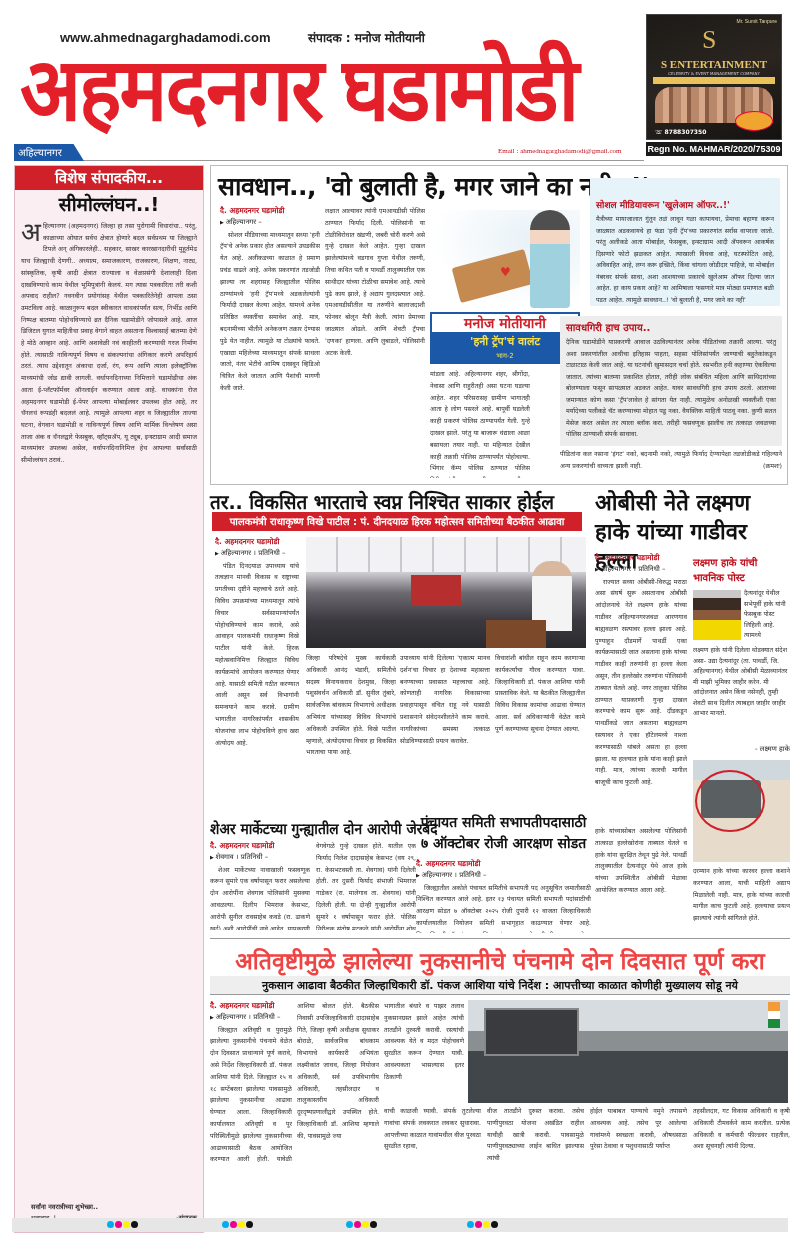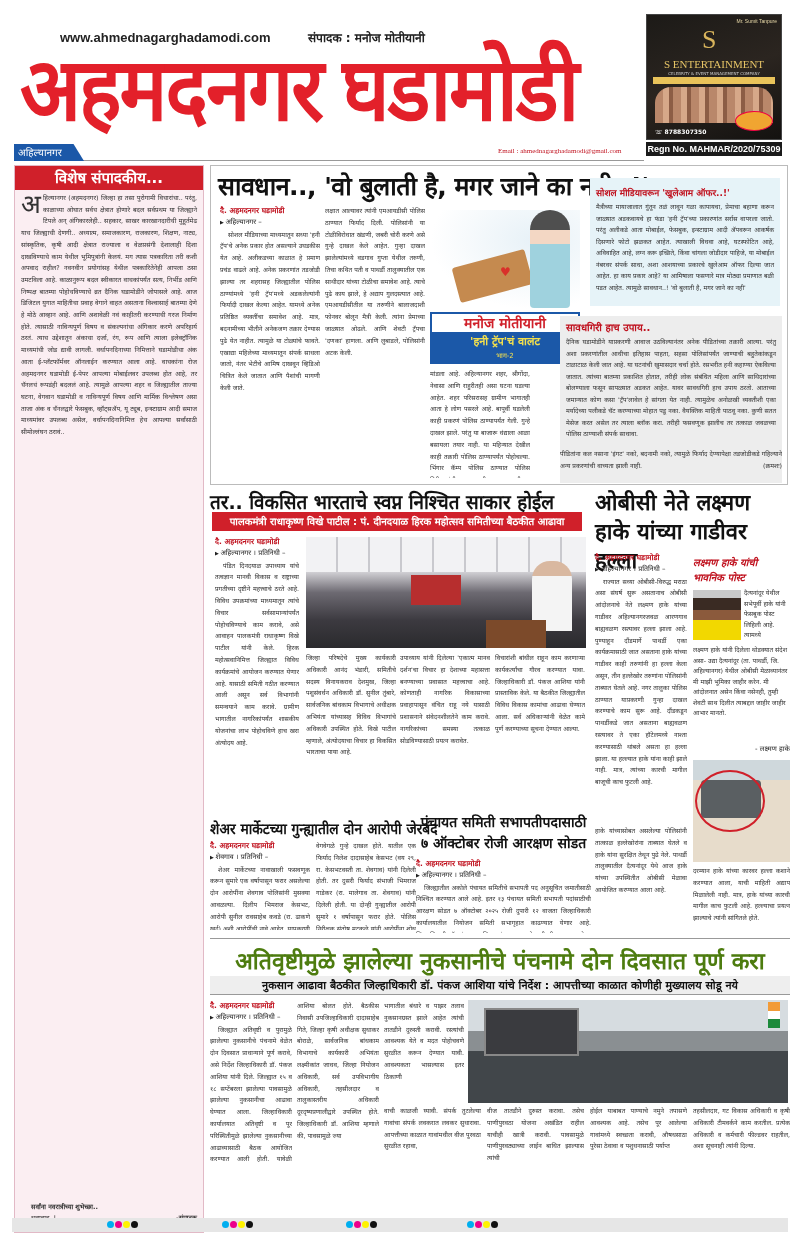--- a/index.html
+++ b/index.html
@@ -5,21 +5,21 @@
   * { box-sizing: border-box; margin: 0; padding: 0; }
   body { width: 800px; height: 1248px; background: #fff; font-family: "DejaVu Sans", sans-serif; overflow: hidden; position: relative; color: #222; }
   .abs { position: absolute; }
   
   .site-url { left: 60px; top: 30px; font-family: Liberation Sans, sans-serif; font-size: 13px; color: #222; font-weight: bold; }
   .editor { left: 308px; top: 29px; font-size: 12px; font-weight: bold; color: #222; }
   .masthead { left: 20px; top: 46px; width: 615px; height: 88px; font-family: "Liberation Sans", sans-serif; font-weight: 900; font-size: 80px; line-height: 88px; color: #e3202a; letter-spacing: -2px; white-space: nowrap; transform: scaleY(1.1); }
   .ad { left: 646px; top: 14px; width: 136px; height: 126px; background: linear-gradient(160deg,#1c1a17 0%,#2b2520 50%,#141210 100%); border: 1px solid #444; overflow: hidden; }
   .ad-name { position:absolute; right:4px; top:3px; font-size:5px; color:#e8d9a8; font-family:"Liberation Sans",sans-serif; }
   .ad-logo { position:absolute; left:55px; top:10px; font-family:"Liberation Serif",serif; font-size:26px; color:#d8b45c; }
-  .ad-brand { position:absolute; left:0; width:100%; top:43px; text-align:center; font-family:"Liberation Serif",serif; font-size:11px; color:#e6c466; font-weight:normal; }
+  .ad-brand { position:absolute; left:0; width:100%; top:43px; text-align:center; font-family:"Liberation Serif",serif; font-size:11px; color:#e6c466; font-weight:bold; }
   .ad-sub { position:absolute; left:0; width:100%; top:56px; text-align:center; font-size:4px; color:#ccc; }
   .ad-bar { position:absolute; left:6px; right:6px; top:62px; height:7px; background:#e9c35a; }
   .ad-people { position:absolute; left:8px; right:8px; top:72px; height:36px; background: repeating-linear-gradient(90deg,#b9876a 0 8px,#d6a889 8px 14px,#8c5d45 14px 18px); border-radius: 16px 16px 0 0; }
   .ad-phone { position:absolute; left:8px; bottom:4px; font-size:6px; color:#fff; font-weight:bold; }
   .ad-badge { position:absolute; right:8px; bottom:8px; width:38px; height:20px; background:#f0a531; border-radius:50%; border:1px solid #e04; }
   .regn { left: 646px; top: 142px; width: 136px; height: 14px; background: #1a1a1a; color: #fff; font-family: "Liberation Sans", sans-serif; font-size: 9px; font-weight: bold; text-align: center; line-height: 14px; }
   
   .info-bar { left: 14px; top: 144px; width: 630px; height: 17px; border-bottom: 1px solid #999; }
   .city-tag { position:absolute; left:0; top:0; height:17px; width:70px; background:#1b58a8; color:#fff; font-size:10px; line-height:17px; padding-left:4px; clip-path: polygon(0 0, 85% 0, 100% 100%, 0 100%); }
   .info-items { position:absolute; left:76px; top:2px; font-size:8.5px; color:#222; white-space:nowrap; }
@@ -46,62 +46,62 @@
   .s1-col2 { left: 325px; top: 205px; width: 100px; height: 270px; }
   .s1-cart { left: 430px; top: 210px; width: 150px; height: 100px; background: radial-gradient(ellipse at 70% 30%, #e7f1f7 0%, #ffffff 70%); }
   .cart-bed { position:absolute; left:25px; top:48px; width:75px; height:36px; background:#c58a4f; transform: rotate(-15deg); border-radius:3px; }
   .cart-heart { position:absolute; left:70px; top:55px; width:12px; height:12px; color:#d9302a; font-size:12px; }
   .cart-woman { position:absolute; right:10px; top:0; width:40px; height:98px; background: linear-gradient(180deg,#4f4f4f 0 20%,#f3d7c4 20% 35%,#9fd2de 35% 100%); border-radius: 20px 20px 4px 4px; }
   .author-box { left: 430px; top: 312px; width: 150px; height: 22px; background:#fff; border:2px solid #1b58a8; color:#d0202a; font-weight:900; font-size: 14px; text-align:center; line-height:18px; }
   .series-box { left: 430px; top: 334px; width: 150px; height: 30px; background:#1b58a8; color:#f4e04d; text-align:center; }
   .series-title { font-size: 11px; font-weight:bold; line-height:16px; }
   .series-part { font-size: 7px; color:#f4e04d; line-height:12px; }
   .s1-col3 { left: 430px; top: 368px; width: 100px; height: 110px; }
-  .social-box { left: 590px; top: 178px; width: 190px; height: 128px; background:#e6f3f8; padding: 8px 6px; }
+  .social-box { left: 590px; top: 178px; width: 190px; height: 128px; background:#e6f3f8; padding: 20px 6px; }
   .social-title { font-size: 9px; font-weight: bold; color:#c0121f; margin-bottom: 2px; }
   .social-body { font-size: 6.3px; line-height: 11.5px; color:#333; text-align: justify; }
-  .remedy-box { left: 560px; top: 316px; width: 222px; height: 167px; background:#ededed; padding: 4px 6px; }
+  .remedy-box { left: 560px; top: 316px; width: 222px; height: 130px; background:#ededed; padding: 4px 6px; }
   .remedy-title { font-size: 10px; font-weight: bold; color:#c0121f; margin-bottom: 2px; }
   .remedy-body { font-size: 6.3px; line-height: 11.5px; color:#333; text-align: justify; }
   .s1-end { left: 560px; top: 448px; width: 222px; height: 30px; }
   
   .s2-head { left: 210px; top: 488px; font-size: 20px; font-weight: 900; color: #111; white-space: nowrap; transform: scaleX(0.94); transform-origin: left; }
   .s2-sub { left: 212px; top: 512px; width: 370px; height: 19px; background:#d0202a; color:#fff; font-size: 10px; font-weight: bold; text-align:center; line-height:19px; white-space:nowrap; }
   .s2-col1 { left: 215px; top: 536px; width: 84px; height: 275px; }
   .s2-photo { left: 306px; top: 537px; width: 280px; height: 111px; background: linear-gradient(180deg,#e9e9ec 0%,#d9d8dc 30%,#6d6a72 50%,#3c3a40 75%,#2a2a2d 100%); overflow:hidden; }
   .photo-ceiling { position:absolute; left:0; right:0; top:0; height:35px; background: repeating-linear-gradient(90deg,#f2f2f4 0 30px,#c9c9ce 30px 32px); }
   .photo-stage { position:absolute; left:105px; top:38px; width:50px; height:30px; background:#b72e2e; }
   .photo-speaker { position:absolute; right:14px; top:24px; width:40px; height:70px; background: linear-gradient(180deg,#d9b8a0 0 22%,#f4f4f4 22% 100%); border-radius: 18px 18px 0 0; }
   .photo-podium { position:absolute; right:40px; bottom:0; width:60px; height:28px; background:#7c4a2a; }
   .s2-col2 { left: 306px; top: 652px; width: 90px; height: 160px; }
   .s2-col3 { left: 400px; top: 652px; width: 90px; height: 160px; }
   .s2-col4 { left: 495px; top: 652px; width: 90px; height: 160px; }
   
   .s3-head { left: 595px; top: 488px; width: 195px; font-size: 22px; font-weight: 900; color: #111; line-height: 29px; }
   .s3-col1 { left: 595px; top: 552px; width: 92px; height: 270px; }
-  .s3-side-title { left: 693px; top: 555px; width: 95px; font-size: 10px; font-weight:bold; color:#c0121f; line-height: 15px; font-style: italic; }
+  .s3-side-title { left: 693px; top: 555px; width: 95px; font-size: 10px; font-weight:bold; color:#c0121f; line-height: 15px; }
   .s3-portrait { left: 693px; top: 590px; width: 48px; height: 50px; background: linear-gradient(180deg,#c9c9c9 0 15%,#3a2b23 15% 40%,#8b5a3c 40% 60%,#f2d800 60% 100%); }
   .s3-side-text { left: 744px; top: 588px; width: 46px; height: 55px; font-size:6.3px; line-height: 10.5px; color:#333; overflow:hidden; }
   .s3-side-text2 { left: 693px; top: 645px; width: 97px; height: 78px; font-size:6.3px; line-height: 10.5px; color:#333; overflow:hidden; }
   .s3-sign { left: 693px; top: 744px; width: 97px; font-size:7px; text-align:right; color:#222; }
   .s3-car { left: 693px; top: 760px; width: 97px; height: 102px; background: linear-gradient(180deg,#cfd8dc 0 20%,#e7dccb 20% 100%); overflow:hidden; }
   .car-window { position:absolute; left:8px; top:20px; width:60px; height:38px; background:#5a5f62; border-radius:4px; }
   .car-circle { position:absolute; left:2px; top:10px; width:70px; height:62px; border:2px solid #d0202a; border-radius:50%; }
   .s3-col2 { left: 693px; top: 865px; width: 97px; height: 70px; }
   
   .s4-head { left: 210px; top: 818px; font-size: 15px; font-weight: 900; color:#111; white-space:nowrap; transform: scaleX(0.92); transform-origin:left; }
   .s4-col1 { left: 210px; top: 840px; width: 100px; height: 90px; }
   .s4-col2 { left: 316px; top: 840px; width: 100px; height: 90px; }
   
   .s5-head { left: 416px; top: 812px; width: 175px; font-size: 14px; font-weight: 900; color:#111; line-height: 21px; text-align:center; }
   .s5-col { left: 416px; top: 858px; width: 175px; height: 75px; }
   .s3-col3 { left: 595px; top: 825px; width: 92px; height: 105px; }
   .divider { left: 210px; top: 938px; width: 580px; height: 1px; background:#999; }
   
-  .s6-head { left: 210px; top: 944px; width: 580px; text-align:center; font-size: 23px; font-weight: 900; color:#4d7c0f; white-space:nowrap; }
+  .s6-head { left: 210px; top: 944px; width: 580px; text-align:center; font-size: 23px; font-weight: 900; color:#ef4444; white-space:nowrap; }
   .s6-sub { left: 210px; top: 976px; width: 580px; height: 19px; background: #eee; border-bottom: 1px solid #999; text-align:center; font-size: 11px; font-weight: bold; color:#111; line-height:19px; white-space:nowrap; }
   .s6-col1 { left: 210px; top: 1000px; width: 82px; height: 165px; }
   .s6-col2 { left: 297px; top: 1000px; width: 82px; height: 165px; }
   .s6-col3 { left: 384px; top: 1000px; width: 80px; height: 100px; }
   .s6-photo { left: 468px; top: 1000px; width: 320px; height: 103px; background: linear-gradient(180deg,#d6dce0 0 30%,#8a8f92 30% 50%,#41464a 50% 100%); overflow:hidden; }
   .s6-screen { position:absolute; left:16px; top:8px; width:95px; height:48px; background:#3a3b3f; border:2px solid #888; }
   .s6-flag { position:absolute; right:8px; top:2px; width:12px; height:26px; background: linear-gradient(180deg,#f29b38 0 33%,#fff 33% 66%,#1c8a3b 66%); }
   .s6-cols-bot { left: 384px; top: 1105px; width: 406px; height: 62px; display:flex; gap:6px; }
   .s6-cols-bot > div { flex:1; }
   
@@ -128,20 +128,21 @@
 </div>
 <div class="abs regn">Regn No. MAHMAR/2020/75309</div>
 
 <div class="abs info-bar">
   <div class="city-tag">अहिल्यानगर</div>
   <div class="info-email">Email : ahmednagarghadamodi@gmail.com</div>
 </div>
 
 <div class="abs editorial">
   <div class="ed-head">विशेष संपादकीय...</div>
+  <div class="ed-title">सीमोल्लंघन..!</div>
   <div class="ed-body">
     <span class="drop">अ</span><span>हिल्यानगर (अहमदनगर) जिल्हा हा तसा पुरोगामी विचारांचा.. परंतु, काळाच्या ओघात सर्वच क्षेत्रात होणारे बदल सर्वप्रथम या जिल्ह्याने टिपले अन् अंगिकारलेही.. सहकार, साखर कारखानदारीची मुहूर्तमेढ याच जिल्ह्याची देणगी.. अध्यात्म, समाजकारण, राजकारण, शिक्षण, नाट्य, सांस्कृतिक, कृषी आदी क्षेत्रात राज्याला व वेळप्रसंगी देशालाही दिशा दाखविण्याचे काम येथील भूमिपुत्रांनी केलयं. मग त्यास पत्रकारिता तरी कशी अपवाद राहील? नवनवीन प्रयोगांसह येथील पत्रकारितेनेही आपला ठसा उमटविला आहे. काळानुरूप बदल स्वीकारत वाचकांपर्यंत सत्य, निर्भीड आणि निष्पक्ष बातम्या पोहोचविण्याचे व्रत दैनिक घडामोडीने जोपासले आहे. आज डिजिटल युगात माहितीचा प्रवाह वेगाने वाहत असताना विश्वासार्ह बातम्या देणे हे मोठे आव्हान आहे. आणि अशावेळी नवं काहीतरी करण्याची गरज निर्माण होते. त्यासाठी नाविन्यपूर्ण विषय व संकल्पनांचा अंगिकार करणे अपरिहार्य ठरतं. त्याच उद्देशातून अंकाचा दर्जा, रंग, रूप आणि त्याला इलेक्ट्रॉनिक माध्यमांची जोड द्यावी लागली. वर्धापनदिनाच्या निमित्ताने घडामोडीचा अंक आता ई-प्लॅटफॉर्मवर ऑनलाईन करण्यात आला आहे. वाचकांना रोज अहमदनगर घडामोडी ई-पेपर आपल्या मोबाईलवर उपलब्ध होत आहे, तर चॅनलचं रूपडंही बदललं आहे. त्यामुळे आपल्या शहर व जिल्ह्यातील ताज्या घटना, वेगवान घडामोडी व नाविन्यपूर्ण विषय आणि मार्मिक विश्लेषण असा ताजा अंक व चॅनलद्वारे फेसबुक, व्हॉट्सॲप, यू ट्यूब, इन्स्टाग्राम आदी समाज माध्यमांवर उपलब्ध असेल, वर्धापनदिनानिमित्त हेच आपल्या सर्वांसाठी सीमोल्लंघन ठरावं..</span>
   </div>
   <div class="ed-foot">
     <div style="font-weight:bold;padding-left:10px;">सर्वांना नवरात्रीच्या शुभेच्छा..</div>
     <div style="display:flex;justify-content:space-between;padding-left:10px;">
       <span>धन्यवाद..!</span>
       <span class="ed-sign" style="font-weight:bold;">-संपादक</span>
     </div>
   </div>

